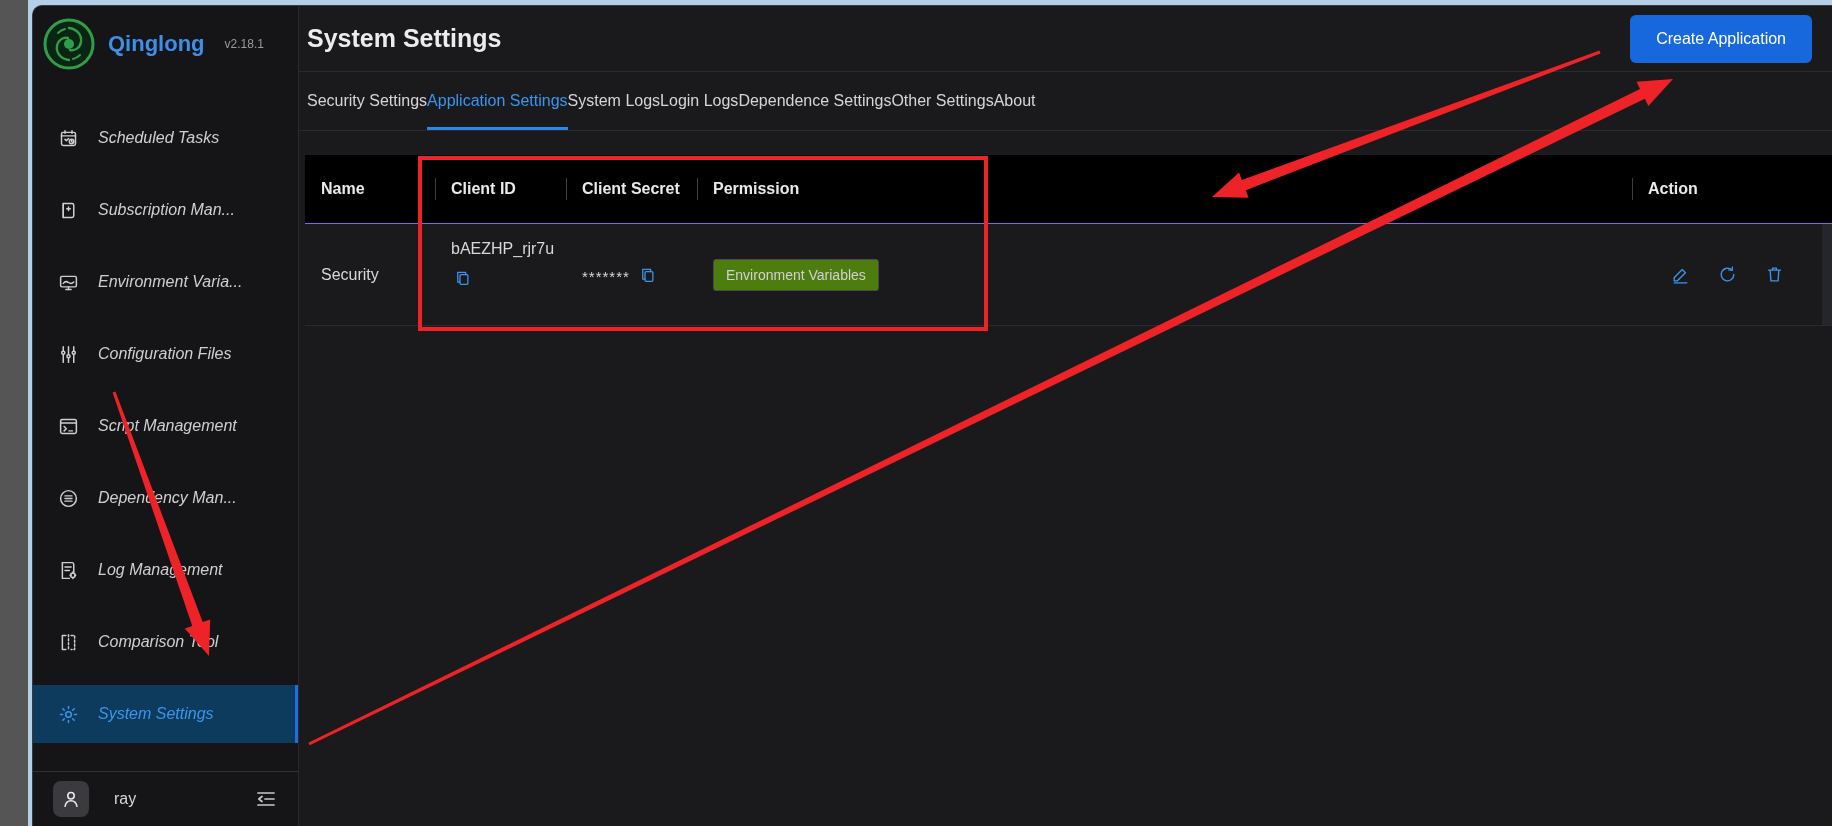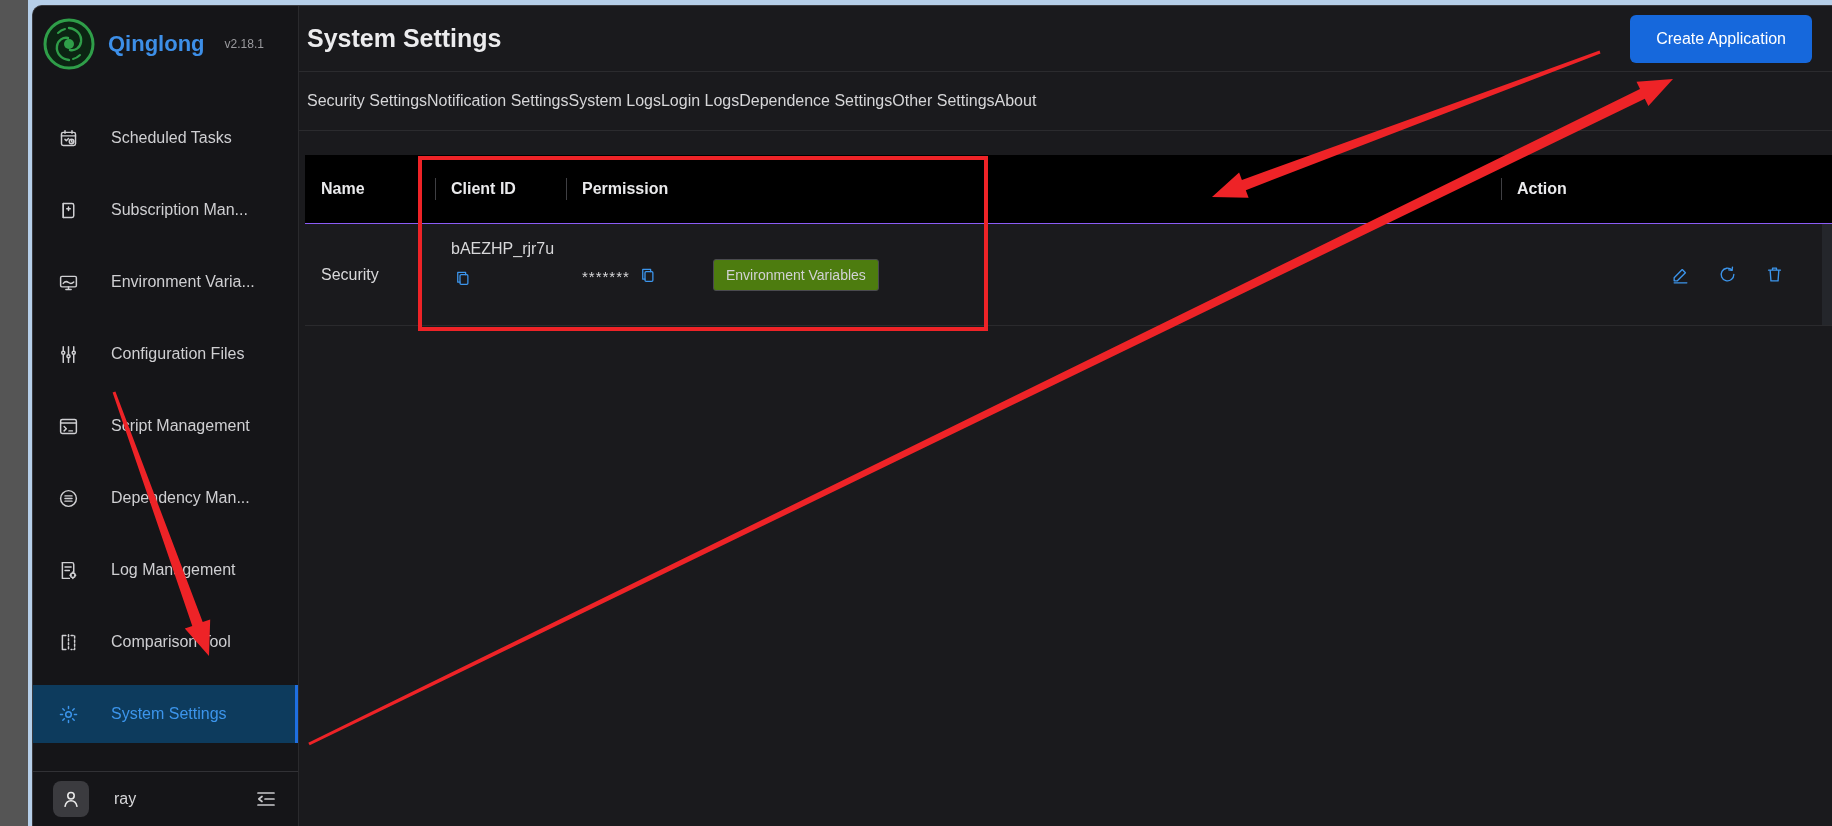--- a/index.html
+++ b/index.html
@@ -9,22 +9,22 @@
             background:#1a1a1d; border-radius:10px 0 0 0; overflow:hidden;
             display:flex; border-top:1px solid #3a3a3e; border-left:1px solid #3a3a3e; }
 
   
   .sidebar { position:relative; width:266px; flex:0 0 266px; background:#151518; border-right:1px solid #2a2a2d; }
   .logo-row { display:flex; align-items:center; gap:13px; padding:12px 0 0 10px; height:64px; }
   .logo-badge { width:52px; height:52px; flex:0 0 52px; }
   .brand { color:#3d8fe8; font-size:22px; font-weight:700; }
   .version { color:#9a9a9e; font-size:12px; margin-left:7px; }
   .menu { margin-top:46px; }
-  .mi { display:flex; align-items:center; gap:32px; height:44px; margin-bottom:28px;
-        padding-left:25px; color:#cfcfd2; font-size:16px; cursor:pointer; white-space:nowrap; }
+  .mi { display:flex; align-items:center; gap:19px; height:44px; margin-bottom:28px;
+        padding-left:25px; color:#cfcfd2; font-size:16px; cursor:pointer; white-space:nowrap;font-style:italic; }
   .mi svg { width:21px; height:21px; flex:0 0 21px; stroke:#cfcfd2; }
   .mi.active { height:58px; margin-top:-7px; margin-bottom:0; background:#0d3b5d;
                color:#3c95ec; border-right:3px solid #1f6fe0; }
   .mi.active svg { stroke:#3c95ec; }
   .sidebar-footer { position:absolute; left:0; bottom:0; width:100%; height:55px;
                     border-top:1px solid #313135; display:flex; align-items:center; gap:25px; padding:12px 20px; }
   .avatar { width:36px; height:36px; border-radius:8px; background:#3b3b3f; display:flex;
             align-items:center; justify-content:center; }
   .avatar svg { width:22px; height:22px; stroke:#e9e9e9; }
   .username { color:#d6d6d8; font-size:16px; }
@@ -192,33 +192,34 @@
     </div>
 
     <div class="main">
       <div class="page-header">
         <span class="page-title">System Settings</span>
         <button class="create-btn">Create Application</button>
       </div>
 
       <div class="tabbar">
         <div class="tab">Security Settings</div>
-        <div class="tab">Notification Settings</div>
+        <div class="tab active">Application Settings</div>
         <div class="tab">System Logs</div>
         <div class="tab">Login Logs</div>
         <div class="tab">Dependence Settings</div>
         <div class="tab">Other Settings</div>
         <div class="tab">About</div>
       </div>
 
       <div class="body">
         <div class="table">
           <div class="thead">
             <div class="hcell c-name">Name</div>
             <div class="hcell sep c-cid">Client ID</div>
+            <div class="hcell sep c-secret">Client Secret</div>
             <div class="hcell sep c-perm">Permission</div>
             <div class="hcell sep c-action">Action</div>
             <div class="hcell c-gutter"></div>
           </div>
 
           <div class="trow">
             <div class="cell c-name">Security</div>
             <div class="cell-cid c-cid">
               <div class="cid-text">bAEZHP_rjr7u</div>
               <span class="copy-ic cid-copy">

